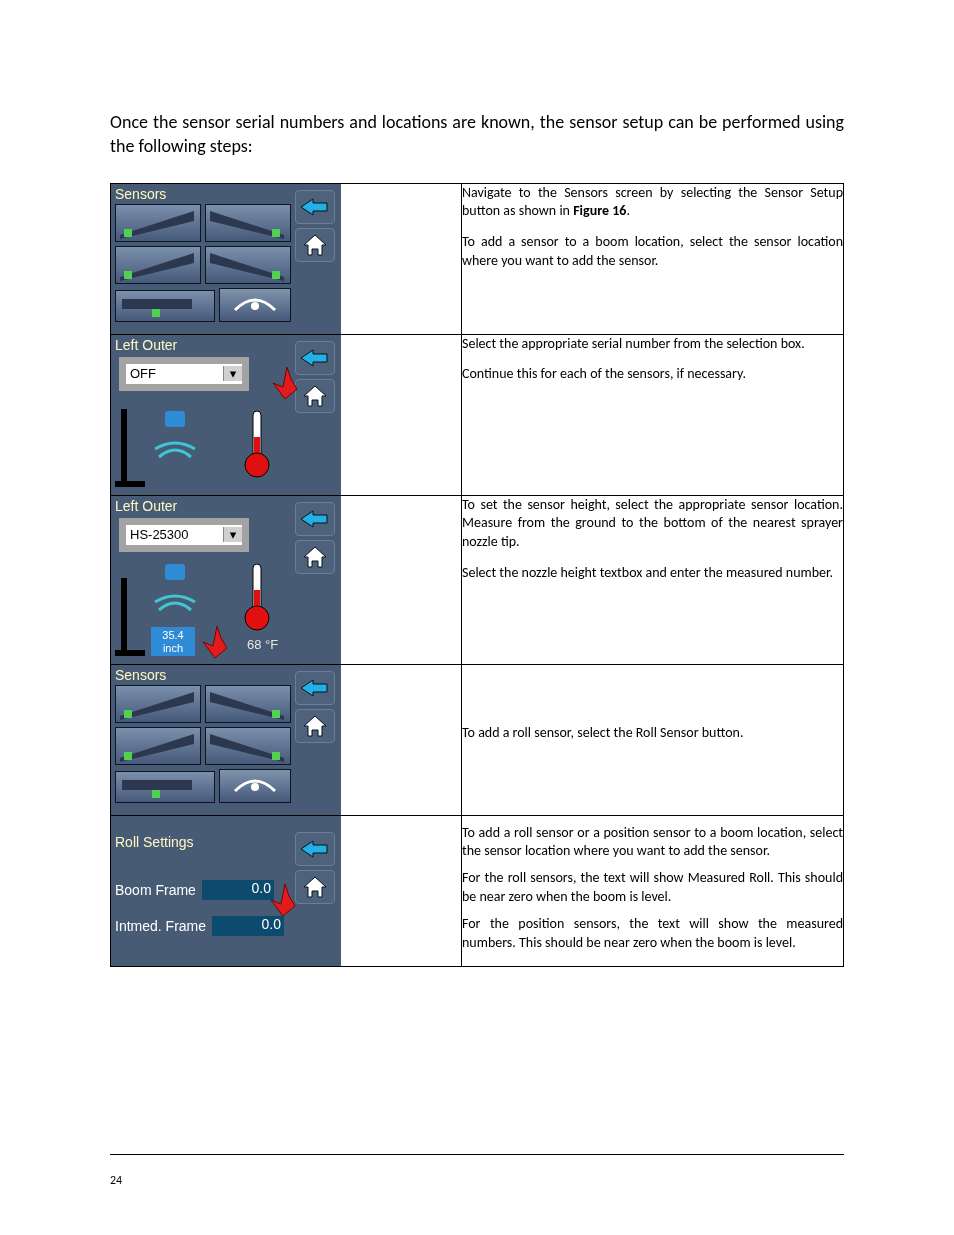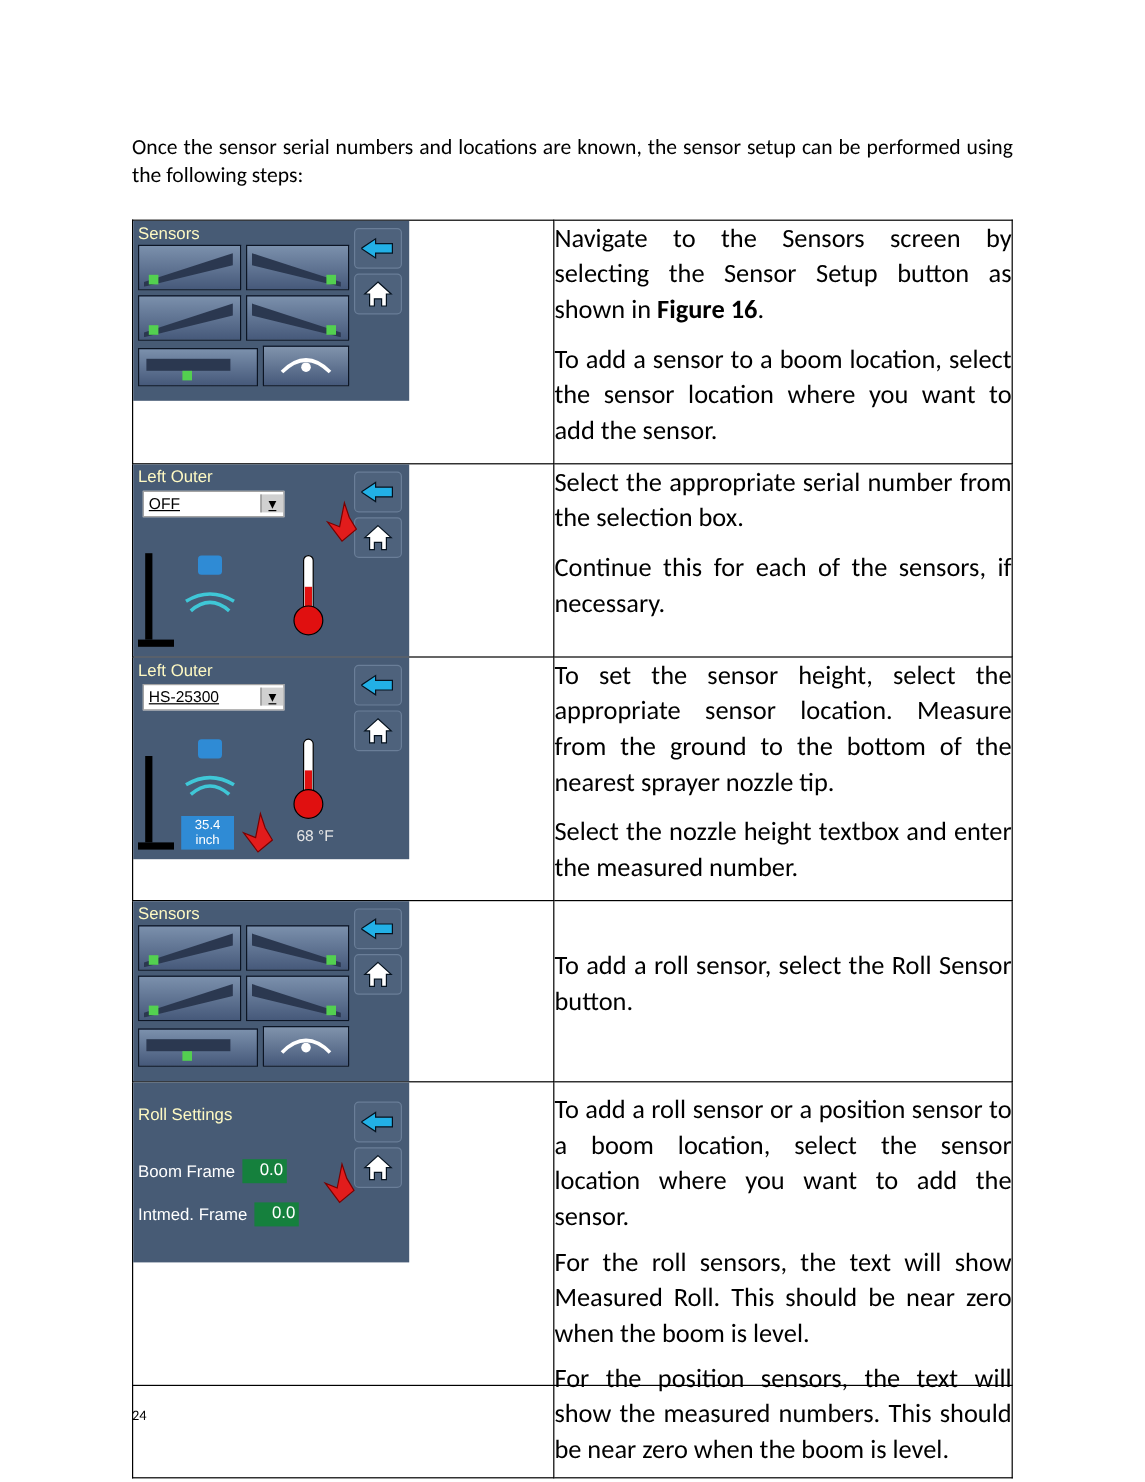--- a/index.html
+++ b/index.html
@@ -31,21 +31,21 @@
     vertical-align: top;
     padding: 0;
   }
   td.left {
     width: 350px;
     background: #fff;
     padding: 4px;
   }
   td.right {
     padding: 14px 16px;
-    font-size: 22px;
+    font-size: 14px;
   }
   td.right p {
     margin: 0 0 12px 0;
     line-height: 1.35;
   }
   .justify { text-align: justify; }
   .bold { font-weight: 600; }
   .pagenum {
     position: absolute;
     left: 110px;
@@ -119,24 +119,23 @@
     margin-top: 4px;
   }
 
   
   .sel-box {
     position:absolute;
     left: 8px; top: 22px;
     width: 116px; height: 20px;
     display:flex;
     background:#fff;
-    border:1px solid #a3a3a3;
+    border:7px solid #a3a3a3;
     color:#000;
     align-items:center;
-    text-decoration:underline;
   }
   .sel-box .sel-text { flex:1; padding-left:4px; font-size:13px; }
   .sel-box .sel-caret {
     width: 18px; background:#d0d0d0; border-left:1px solid #888;
     display:flex; align-items:center; justify-content:center;
   }
   .gauge-area {
     position:absolute;
     left: 4px; bottom: 4px;
     width: 180px; height: 90px;
@@ -181,22 +180,22 @@
     position:absolute;
   }
   
   .roll-row-entry {
     position:absolute;
     left: 4px;
     display:flex; align-items:center; gap:6px;
     color:#fff; font-size:14px;
   }
   .roll-row-entry .val {
-    width: 34px; height: 20px; background:#15803d;
-    text-align:right; padding-right:3px;
+    width: 34px; height: 20px; background:#0c4a6e;
+    text-align:right; padding-right:3px;padding-left:35px;
   }
 </style>
 </head>
 <body>
 
 <div class="page">
   <div class="intro justify">Once the sensor serial numbers and locations are known, the sensor setup can be performed using the following steps:</div>
 
   <table class="grid">
 

